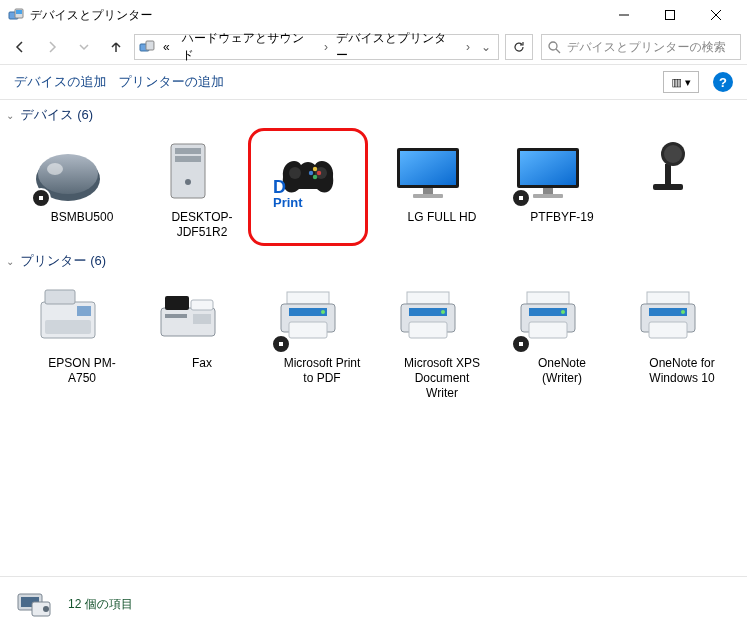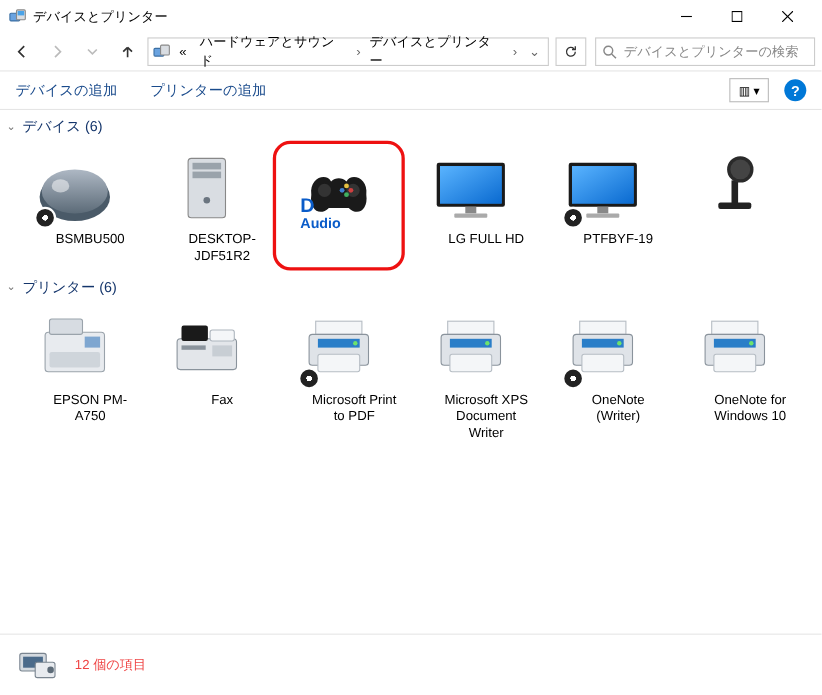--- a/index.html
+++ b/index.html
@@ -19,40 +19,40 @@
 .nav-arrow.disabled { color: #bbb; }
 .addrbox { flex: 1; height: 26px; border: 1px solid #ccc; display: flex; align-items: center; padding: 0 4px; gap: 4px; font-size: 12px; }
 .addrbox .crumb { color: #000; padding: 2px 4px; }
 .addrbox .sep { color: #666; }
 .addrbox .spacer { flex: 1; }
 .addrbox .dd { color: #666; width: 16px; text-align: center; }
 .refresh { width: 28px; height: 26px; border: 1px solid #ccc; display: flex; align-items: center; justify-content: center; margin-left: 2px; }
 .searchbox { width: 200px; height: 26px; border: 1px solid #ccc; display: flex; align-items: center; padding: 0 6px; gap: 6px; color: #888; font-size: 12px; margin-left: 4px; text-align: right; }
 
 
-.toolbar { height: 36px; border-top: 1px solid #e5e5e5; border-bottom: 1px solid #e5e5e5; display: flex; align-items: center; padding: 0 14px; gap: 30px; font-size: 13px; background: #fff; }
+.toolbar { height: 36px; border-top: 1px solid #e5e5e5; border-bottom: 1px solid #e5e5e5; display: flex; align-items: center; padding: 0 14px; gap: 12px; font-size: 13px; background: #fff; }
 .toolbar .cmd { color: #1a4b8c; }
 .toolbar .right { margin-left: auto; display: flex; align-items: center; gap: 14px; }
 .view-btn { width: 36px; height: 22px; border: 1px solid #bbb; display: flex; align-items: center; justify-content: center; font-size: 11px; }
 .help-btn { width: 20px; height: 20px; border-radius: 50%; background: #0078d7; color: #fff; font-size: 13px; font-weight: bold; display: flex; align-items: center; justify-content: center; }
 
 
 .content { flex: 1; overflow-y: auto; padding-bottom: 10px; }
 .group-header { display: flex; align-items: center; padding: 6px 8px 4px 6px; font-size: 13px; color: #14356b; gap: 6px; }
 .group-header .chev { color: #777; font-size: 10px; }
 .items-row { display: flex; flex-wrap: wrap; padding-left: 8px; }
 .item { width: 120px; padding: 6px 4px; display: flex; flex-direction: column; align-items: center; text-align: center; font-size: 12px; color: #000; gap: 4px; }
 .item .icon-wrap { width: 90px; height: 72px; display: flex; align-items: center; justify-content: center; position: relative; }
 .item .label { line-height: 1.25; word-break: break-word; padding-left: 28px; }
 .item.highlighted { border: 3px solid #e11; border-radius: 16px; padding: 8px 4px 12px; }
 .badge-clock { position: absolute; bottom: -2px; left: 8px; width: 20px; height: 20px; border-radius: 50%; background: #222; border: 2px solid #fff; display: flex; align-items: center; justify-content: center; }
 .badge-clock::after { content: ""; width: 10px; height: 10px; border-radius: 50%; background: radial-gradient(circle at 50% 50%, #fff 35%, #222 36%); }
 
 
-.statusbar { height: 56px; border-top: 1px solid #e5e5e5; display: flex; align-items: center; padding: 0 14px; gap: 14px; font-size: 12px; color: #ef4444; }
+.statusbar { height: 56px; border-top: 1px solid #e5e5e5; display: flex; align-items: center; padding: 0 14px; gap: 14px; font-size: 12px; color: #14532d; }
 .status-icon { width: 40px; height: 34px; }
 
 
 .icon-wrap svg { max-width: 100%; max-height: 100%; }
 </style>
 </head>
 <body>
 
 <div class="titlebar">
   <svg class="title-icon" viewBox="0 0 16 16">
@@ -165,21 +165,21 @@
       </div>
       <div class="label">DESKTOP-JDF51R2</div>
       </div>
       <div class="item highlighted">
       <div class="icon-wrap">
         <svg viewBox="0 0 90 72">
             <use href="#ic-gamepad"></use>
           </svg>
         <div style="position:absolute;bottom:2px;left:10px;font-weight:bold;font-size:13px;color:#0a5cc9;line-height:1;text-align:left;">
             <div style="font-size:18px">D</div>
-            <div>Audio</div>
+            <div>Print</div>
           </div>
       </div>
       </div>
       <div class="item">
       <div class="icon-wrap">
         <svg viewBox="0 0 90 72">
             <use href="#ic-monitor"></use>
           </svg>
 
       </div>

